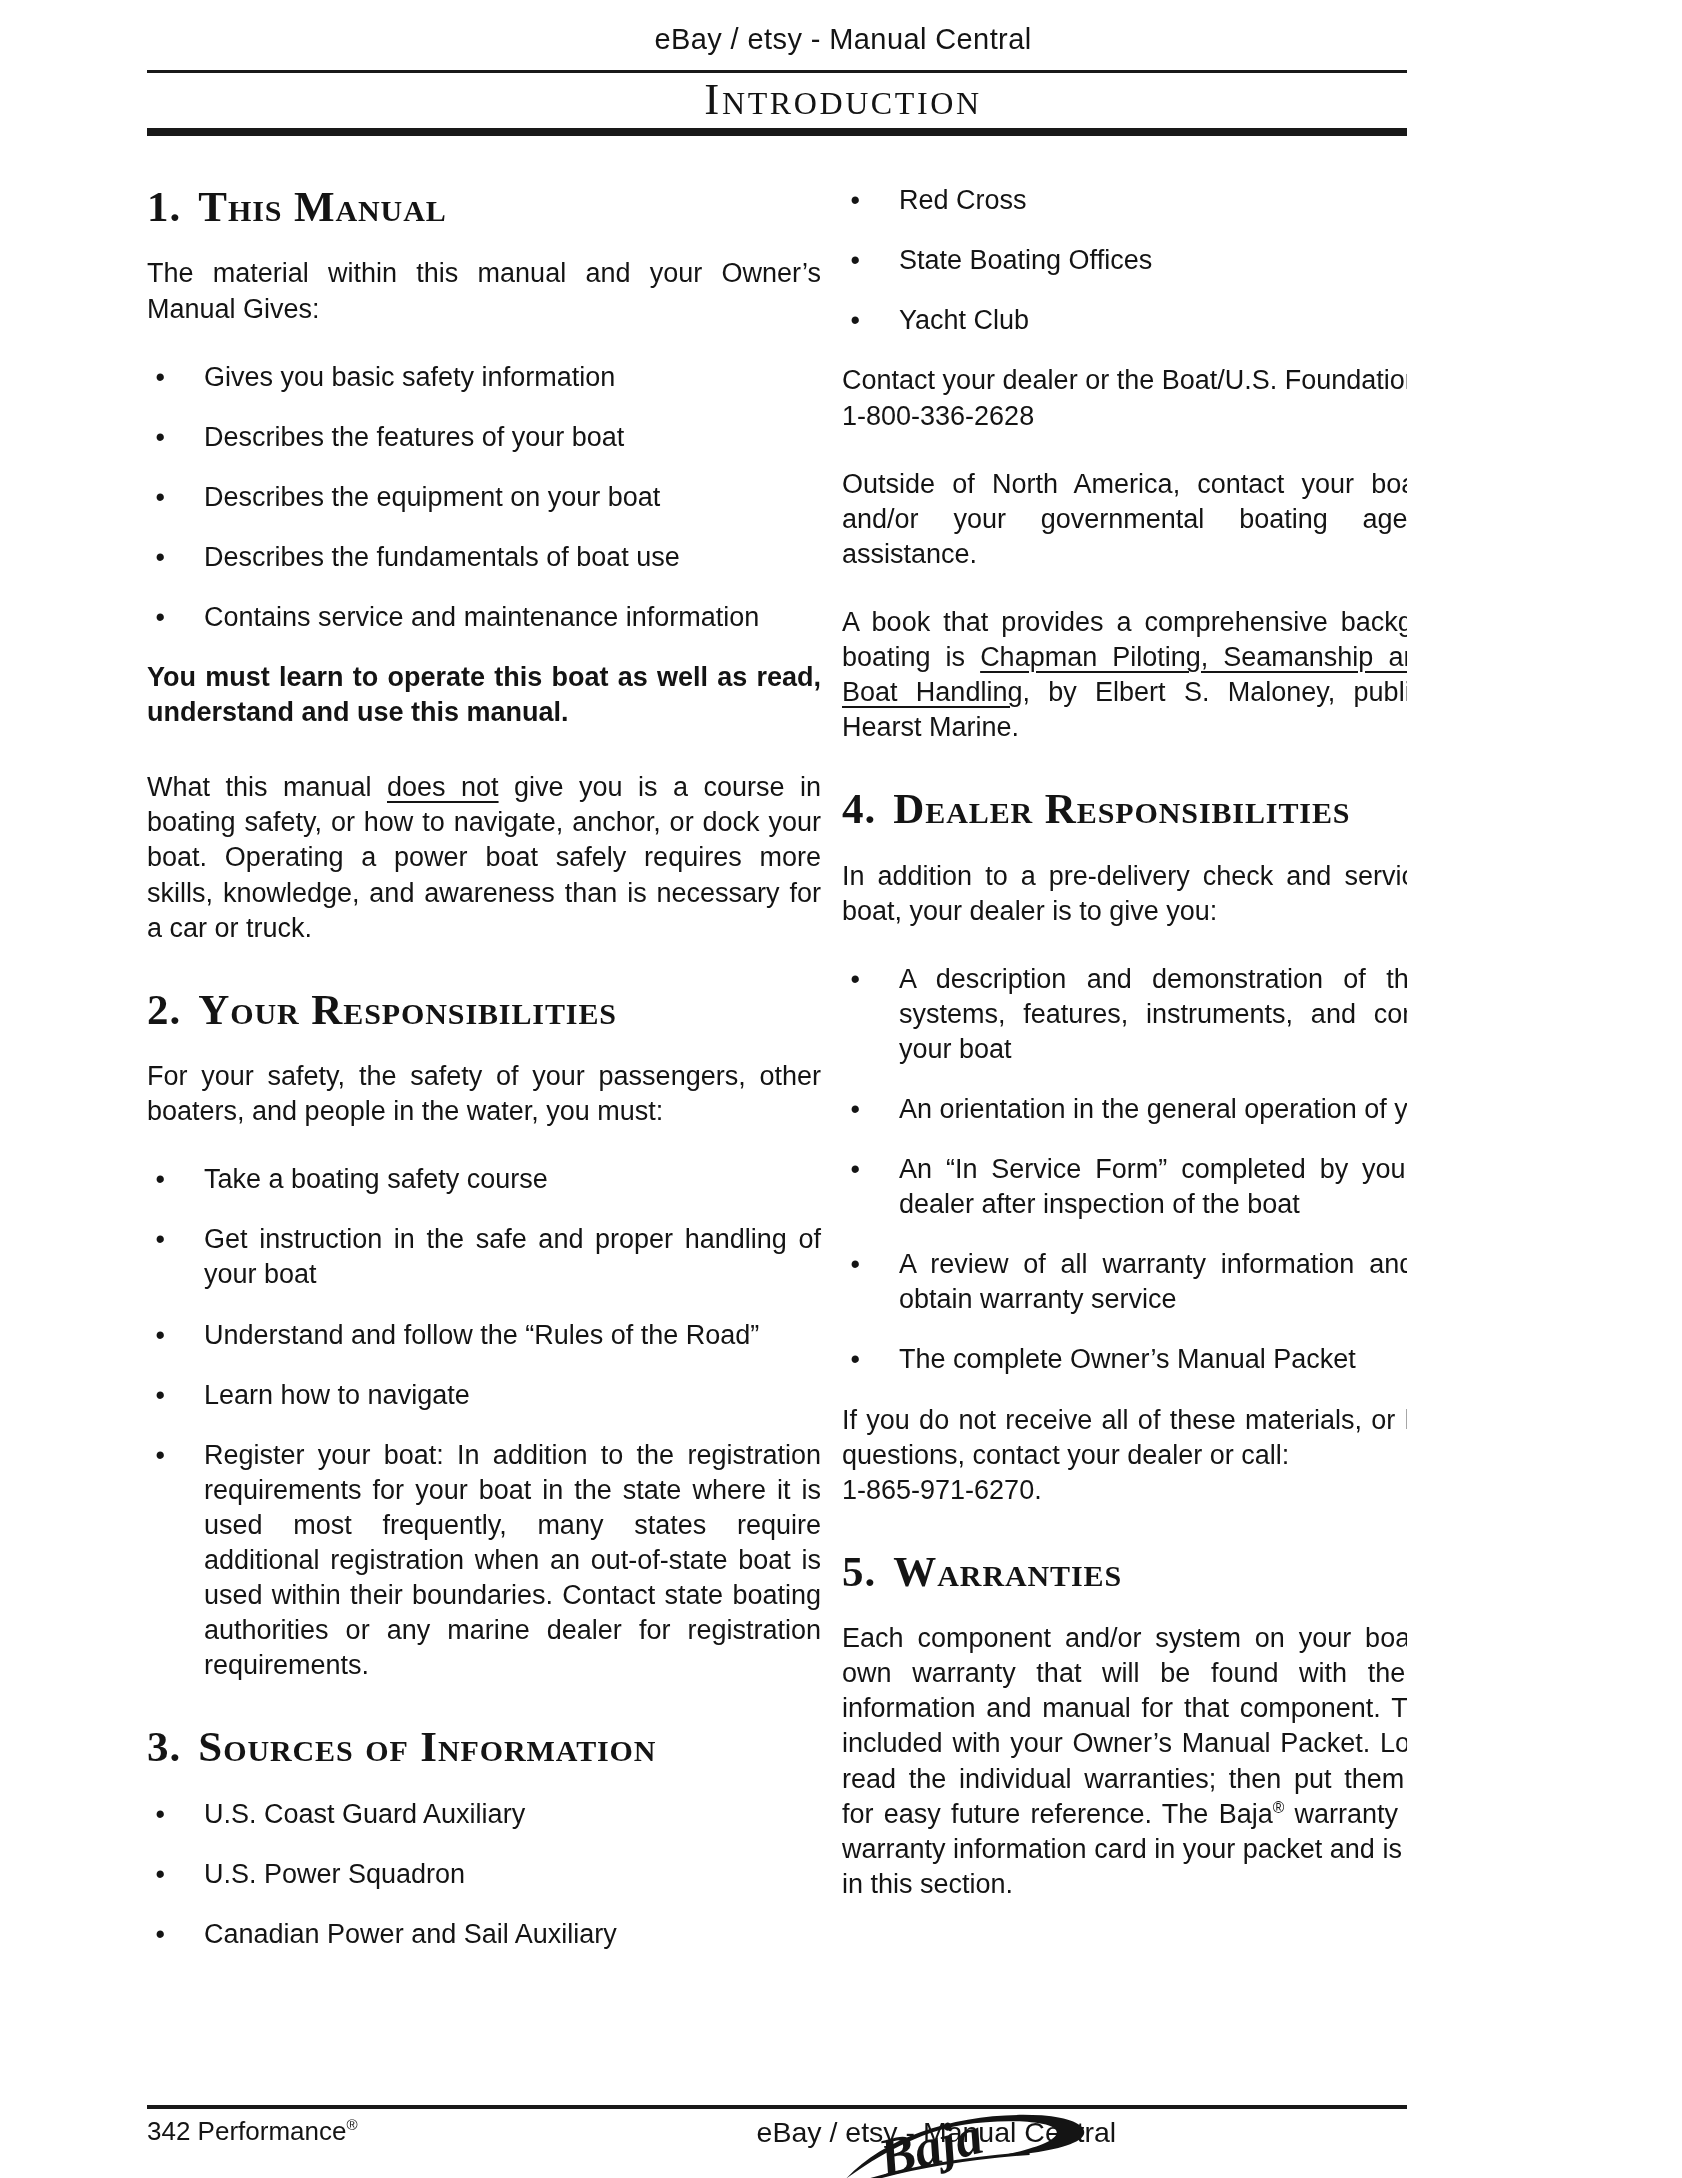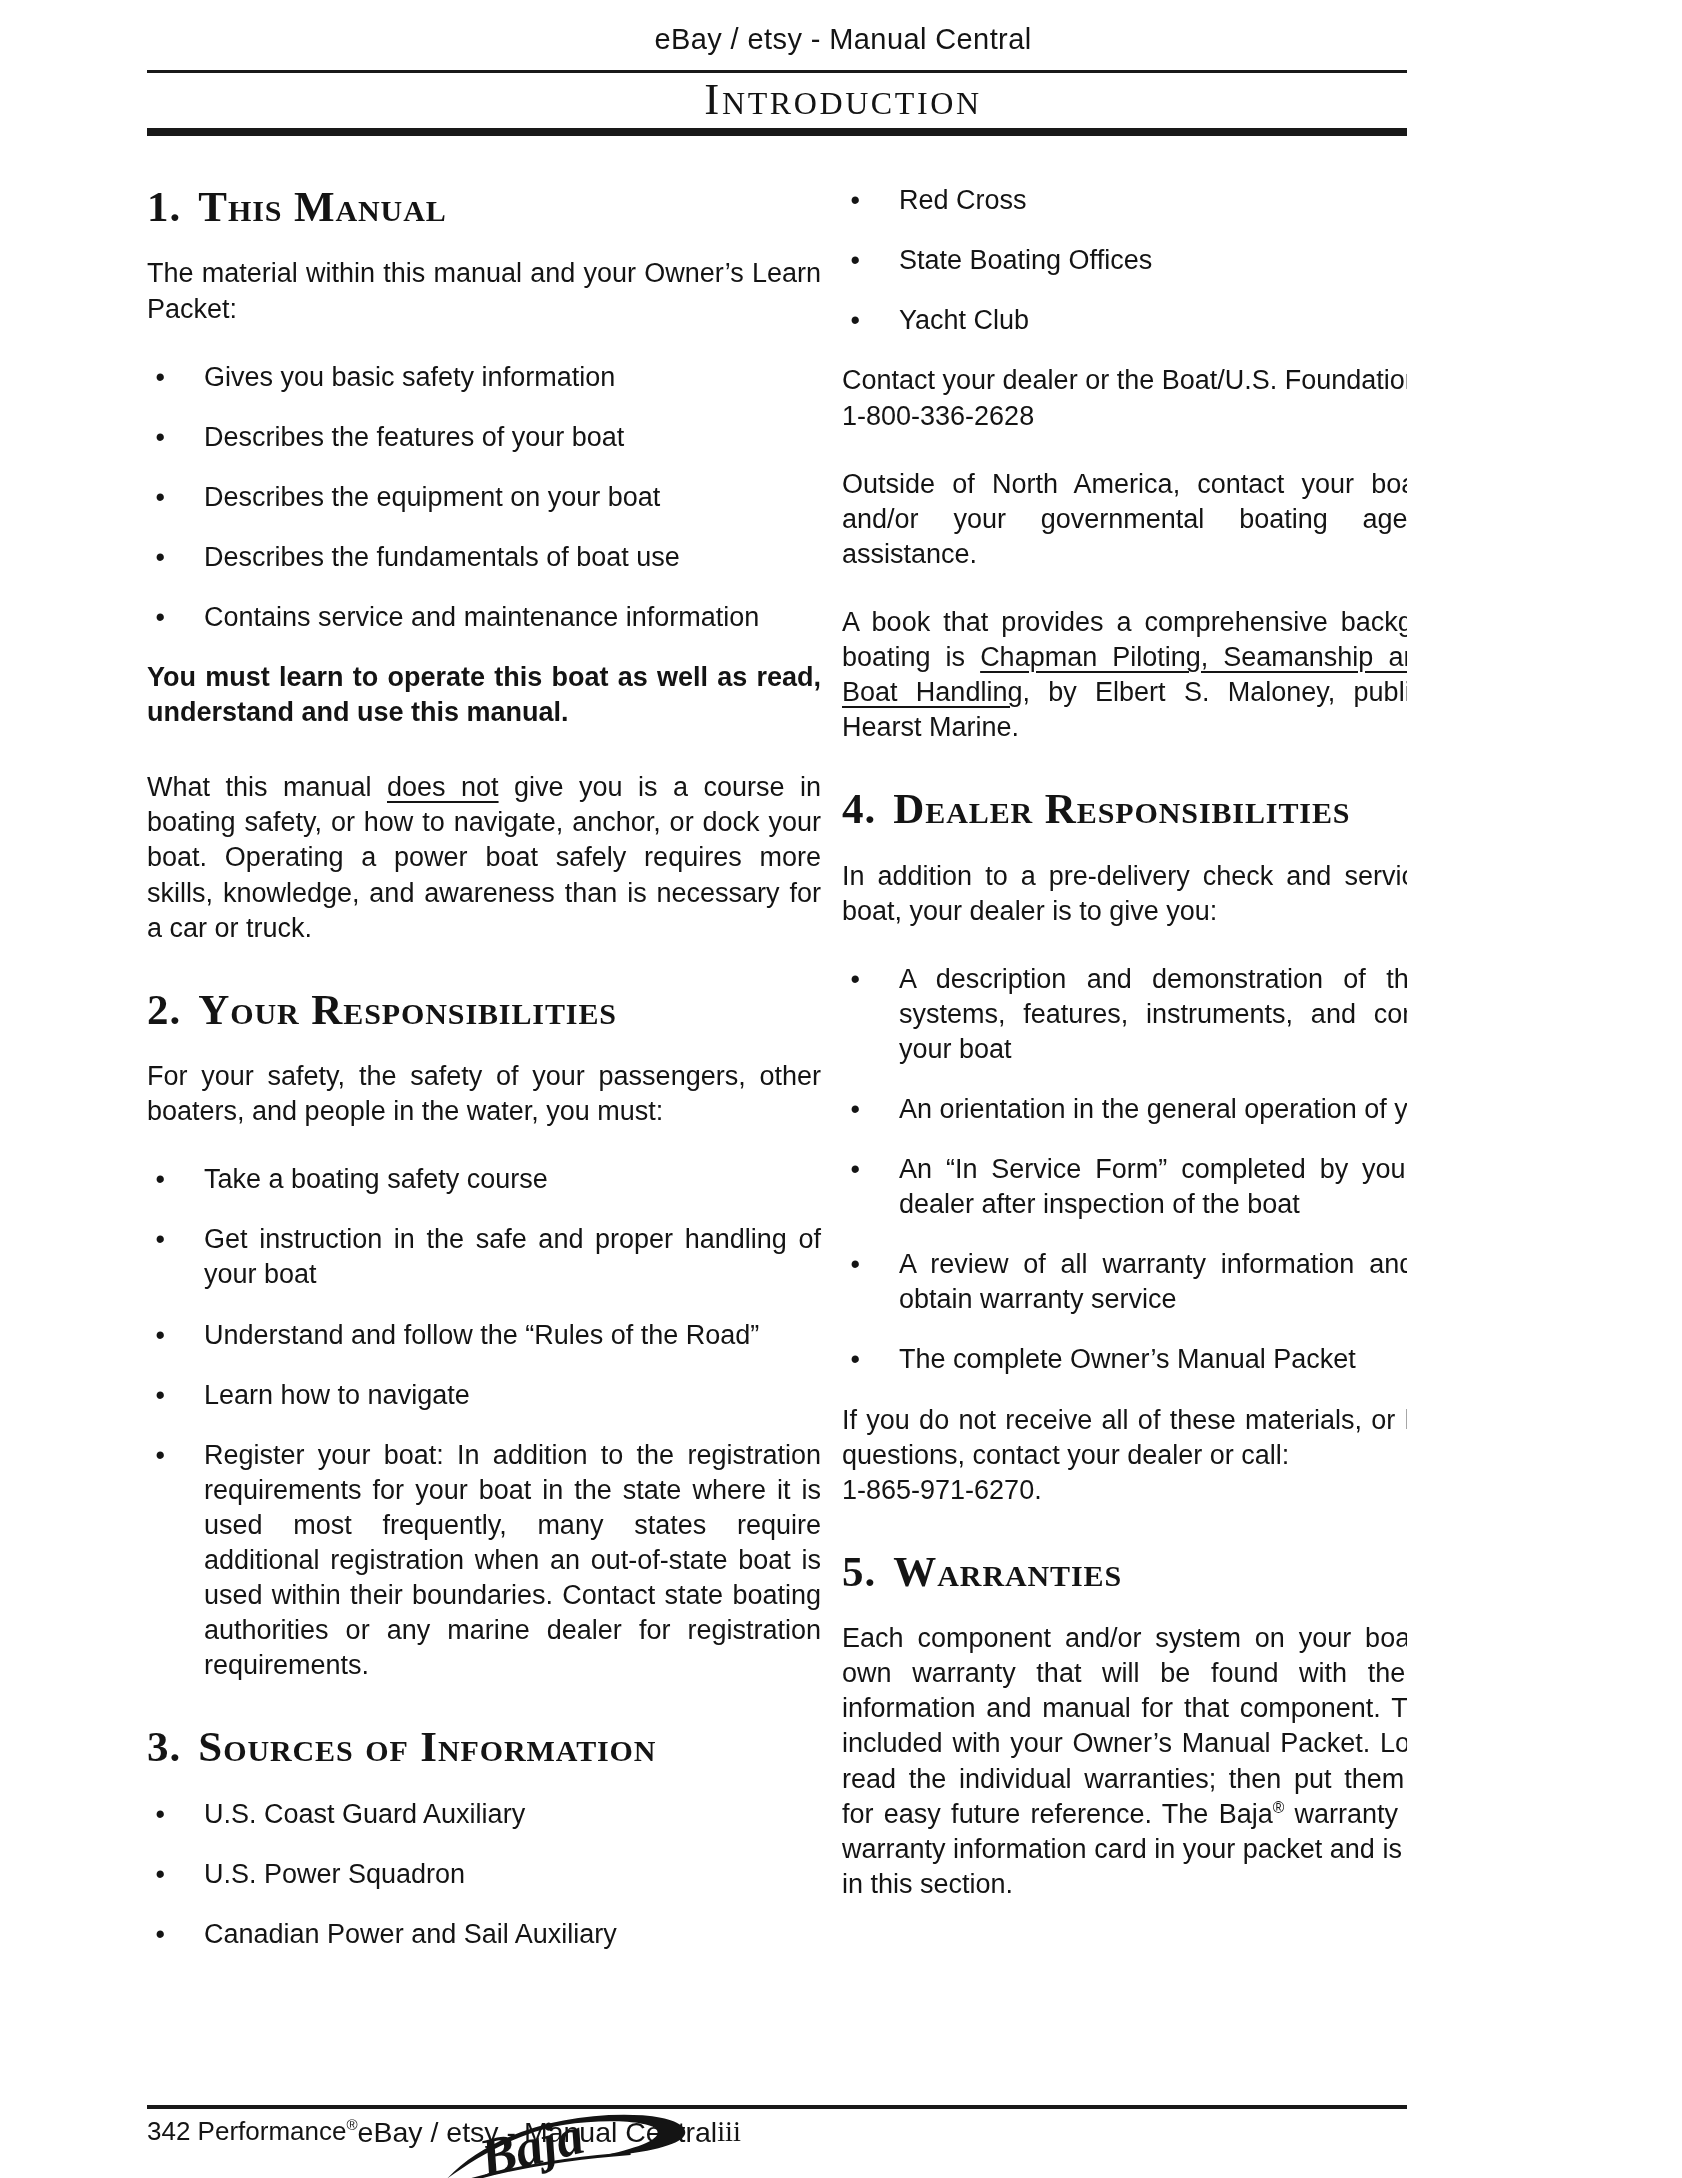--- a/index.html
+++ b/index.html
@@ -91,21 +91,21 @@
 
   .footer {
     position: absolute;
     left: 147px;
     width: 1392px;
     bottom: 29px;
   }
   .footer-rule { border: none; border-top: 4.3px solid #191919; margin: 0 0 7px 0; }
   .footer-row {
     display: flex;
-    justify-content: flex-start;
+    justify-content: space-between;
     align-items: flex-start;
   }
   .footer-left { font-size: 26px; }
   .footer-center { position: relative; font-size: 28.5px; }
   .footer-right { font-family: "Liberation Serif", serif; font-size: 28.5px; }
   .baja-logo {
     position: absolute;
     left: 50%;
     top: -12px;
     transform: translateX(-38%);
@@ -122,21 +122,21 @@
     <hr class="rule-thin">
     <div class="page-title">Introduction</div>
     <hr class="rule-thick">
 
     <div class="columns">
 
       <div class="col">
 
         <h2 class="section-heading first"><span class="sec-num">1.</span><span>This Manual</span></h2>
 
-        <p class="body">The material within this manual and your Owner’s Learn Packet:</p>
+        <p class="body">The material within this manual and your Owner’s Manual Gives:</p>
 
         <ul class="bullets">
           <li>Gives you basic safety information</li>
           <li>Describes the features of your boat</li>
           <li>Describes the equipment on your boat</li>
           <li>Describes the fundamentals of boat use</li>
           <li>Contains service and maintenance information</li>
         </ul>
 
         <p class="body bold-note">You must learn to operate this boat as well as read, understand and use this manual.</p>

